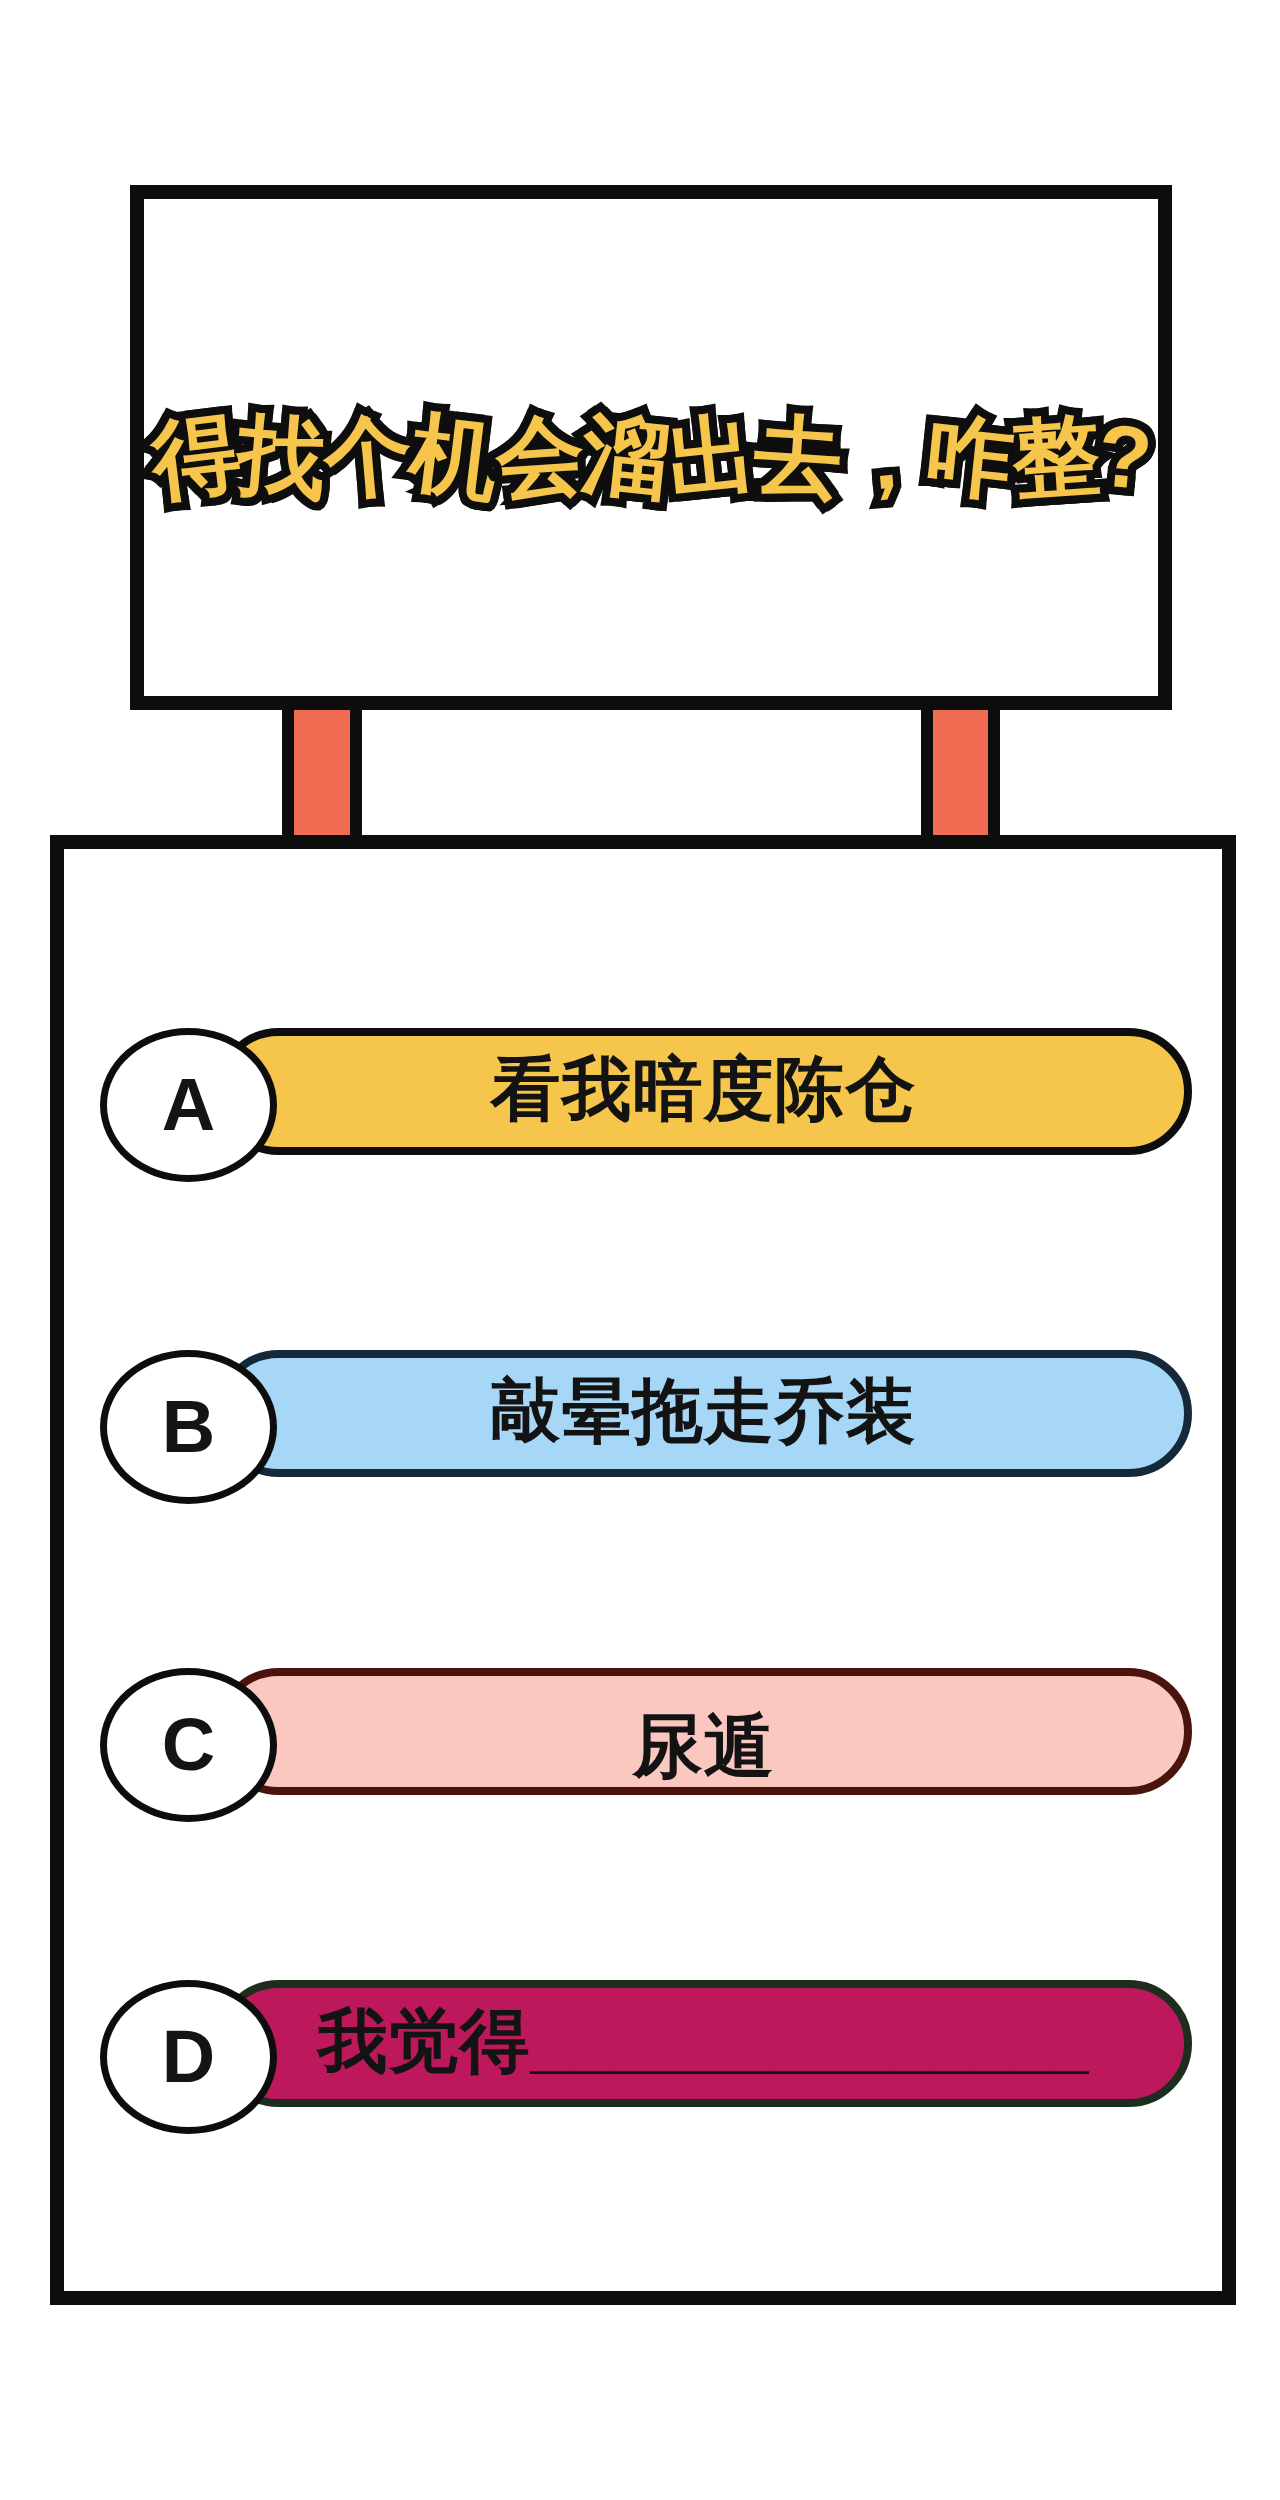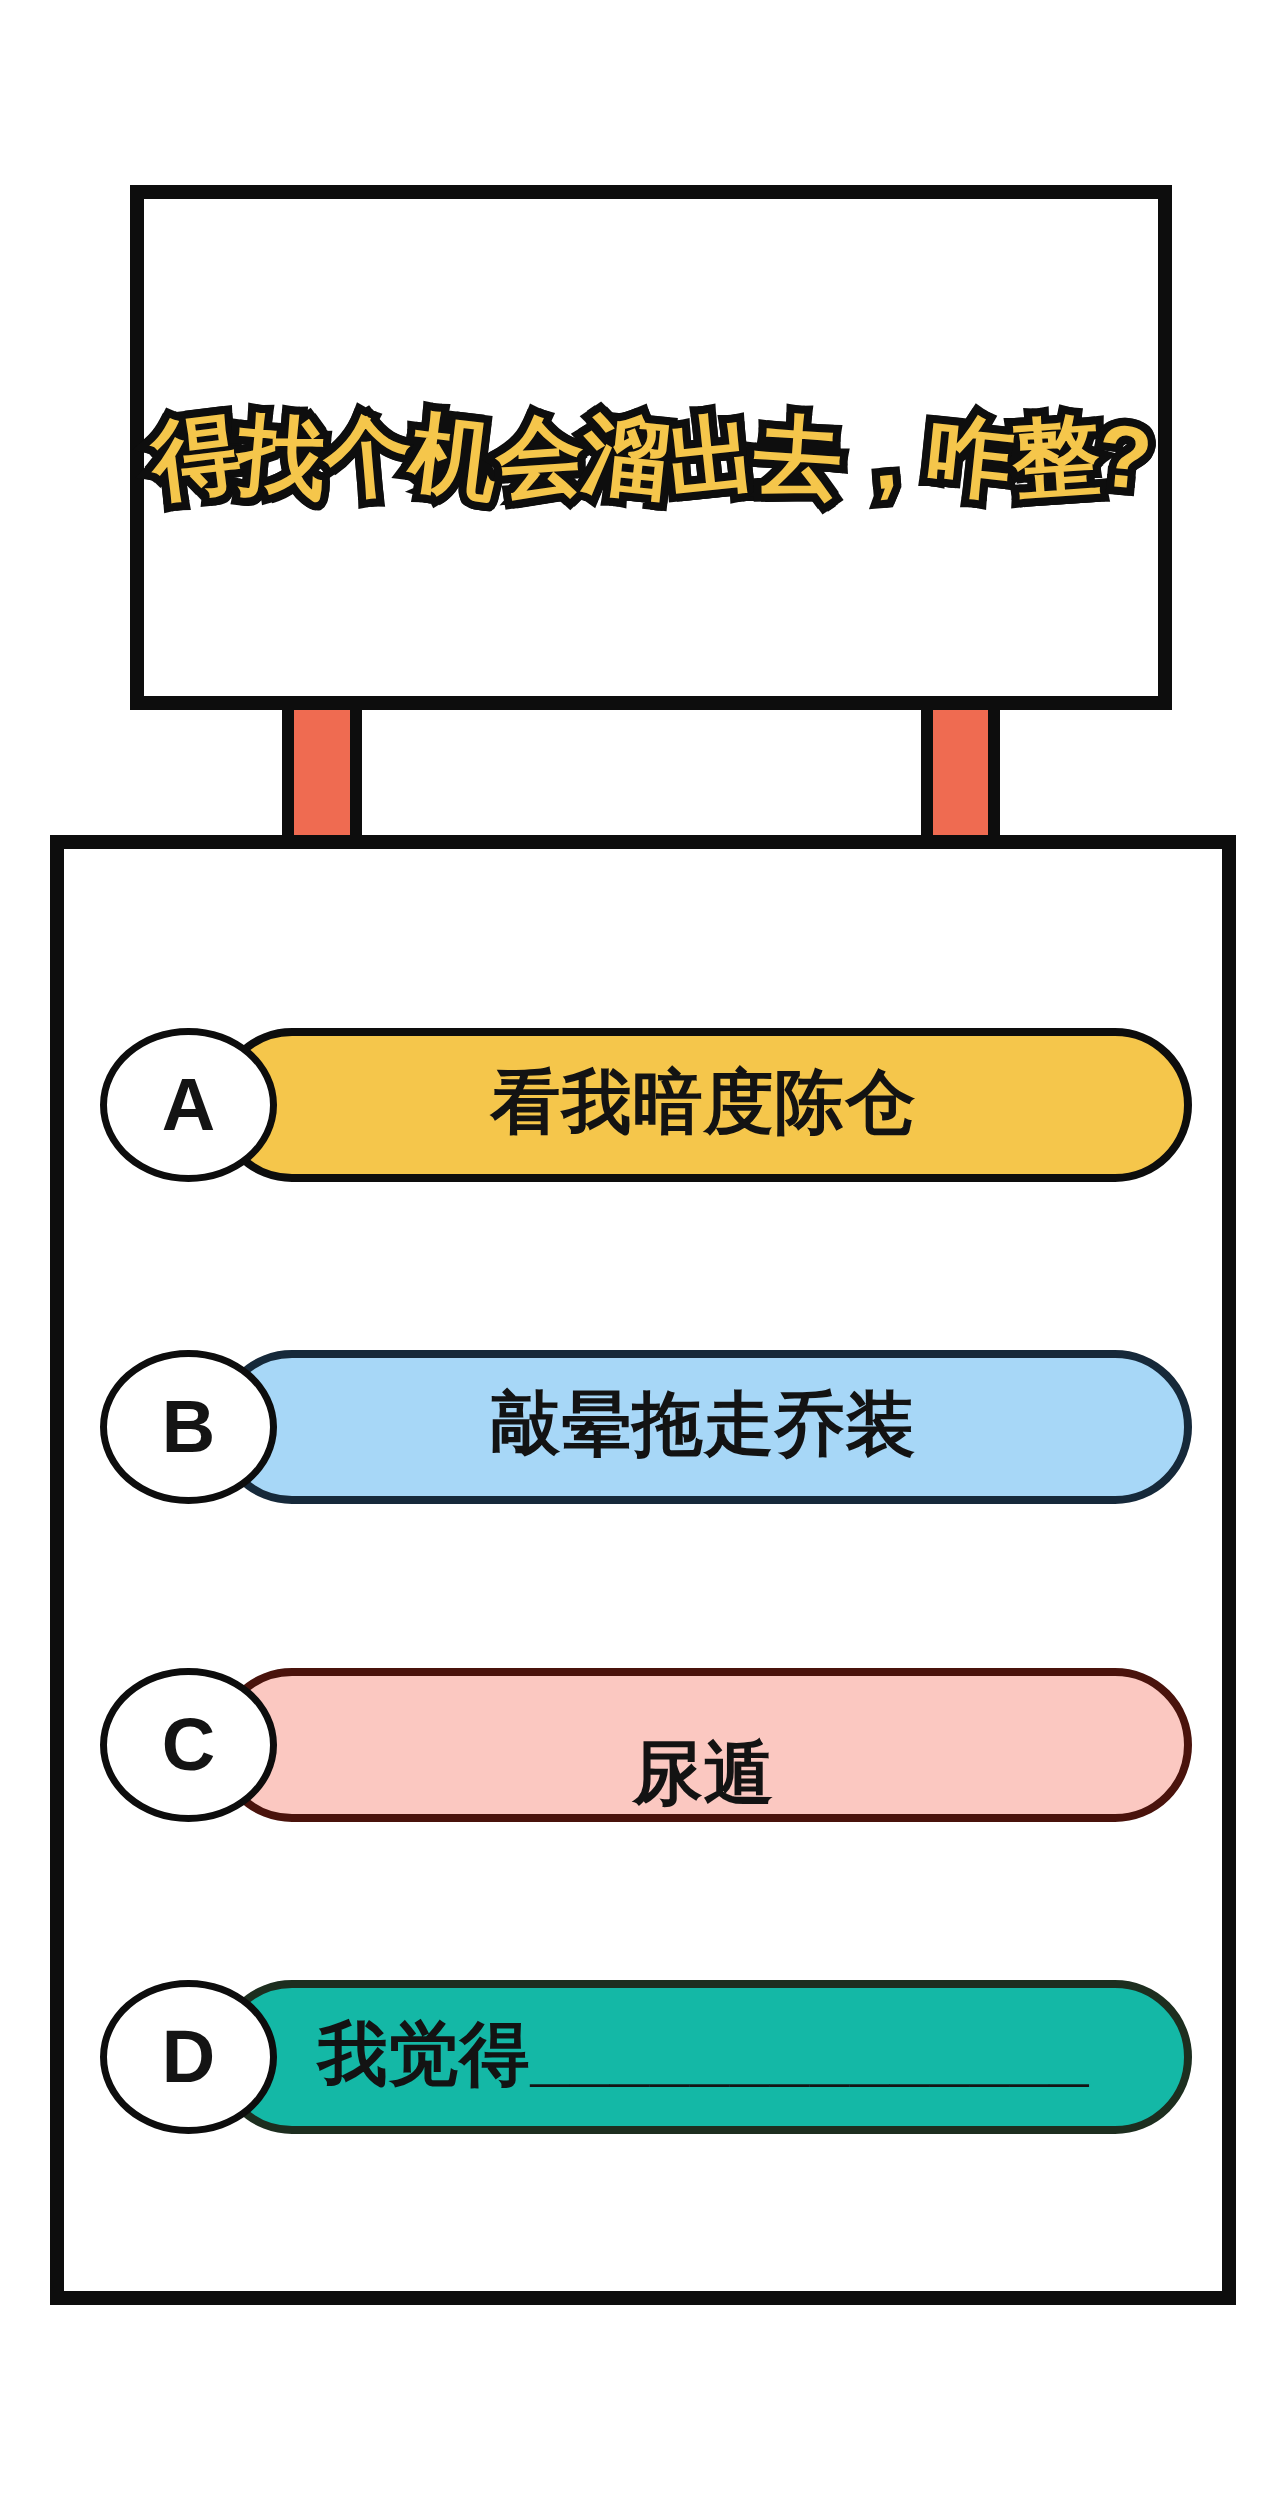--- a/index.html
+++ b/index.html
@@ -84,21 +84,21 @@
     cursor: pointer;
   }
   .option-row.a { top: 1028px; }
   .option-row.b { top: 1350px; }
   .option-row.c { top: 1668px; }
   .option-row.d { top: 1980px; }
 
   .pill {
     position: absolute;
     left: 115px; top: 0;
-    width: 977px; height: 154px;
+    width: 977px; height: 127px;
     box-sizing: border-box;
     border: 8px solid #0D0D0D;
     border-radius: 77px;
     display: flex;
     align-items: center;
     justify-content: center;
   }
   .pill-label {
     font-size: 70px;
     font-weight: bold;
@@ -166,21 +166,21 @@
   <div class="option-row c">
     <div class="pill" style="background-color: rgb(251, 200, 193); border-color: rgb(74, 19, 12); align-items: flex-end;">
       <span class="pill-label">尿遁</span>
     </div>
     <div class="badge">
       <span class="badge-letter">C</span>
     </div>
   </div>
 
   <div class="option-row d">
-    <div class="pill" style="background-color: #14b8a6; border-color: rgb(29, 46, 31); text-align: center;">
+    <div class="pill" style="background-color: #be185d; border-color: rgb(29, 46, 31); text-align: center;">
       <span class="pill-label">我觉得______________</span>
     </div>
     <div class="badge">
       <span class="badge-letter">D</span>
     </div>
   </div>
 
 </div>
 
 </body></html>

